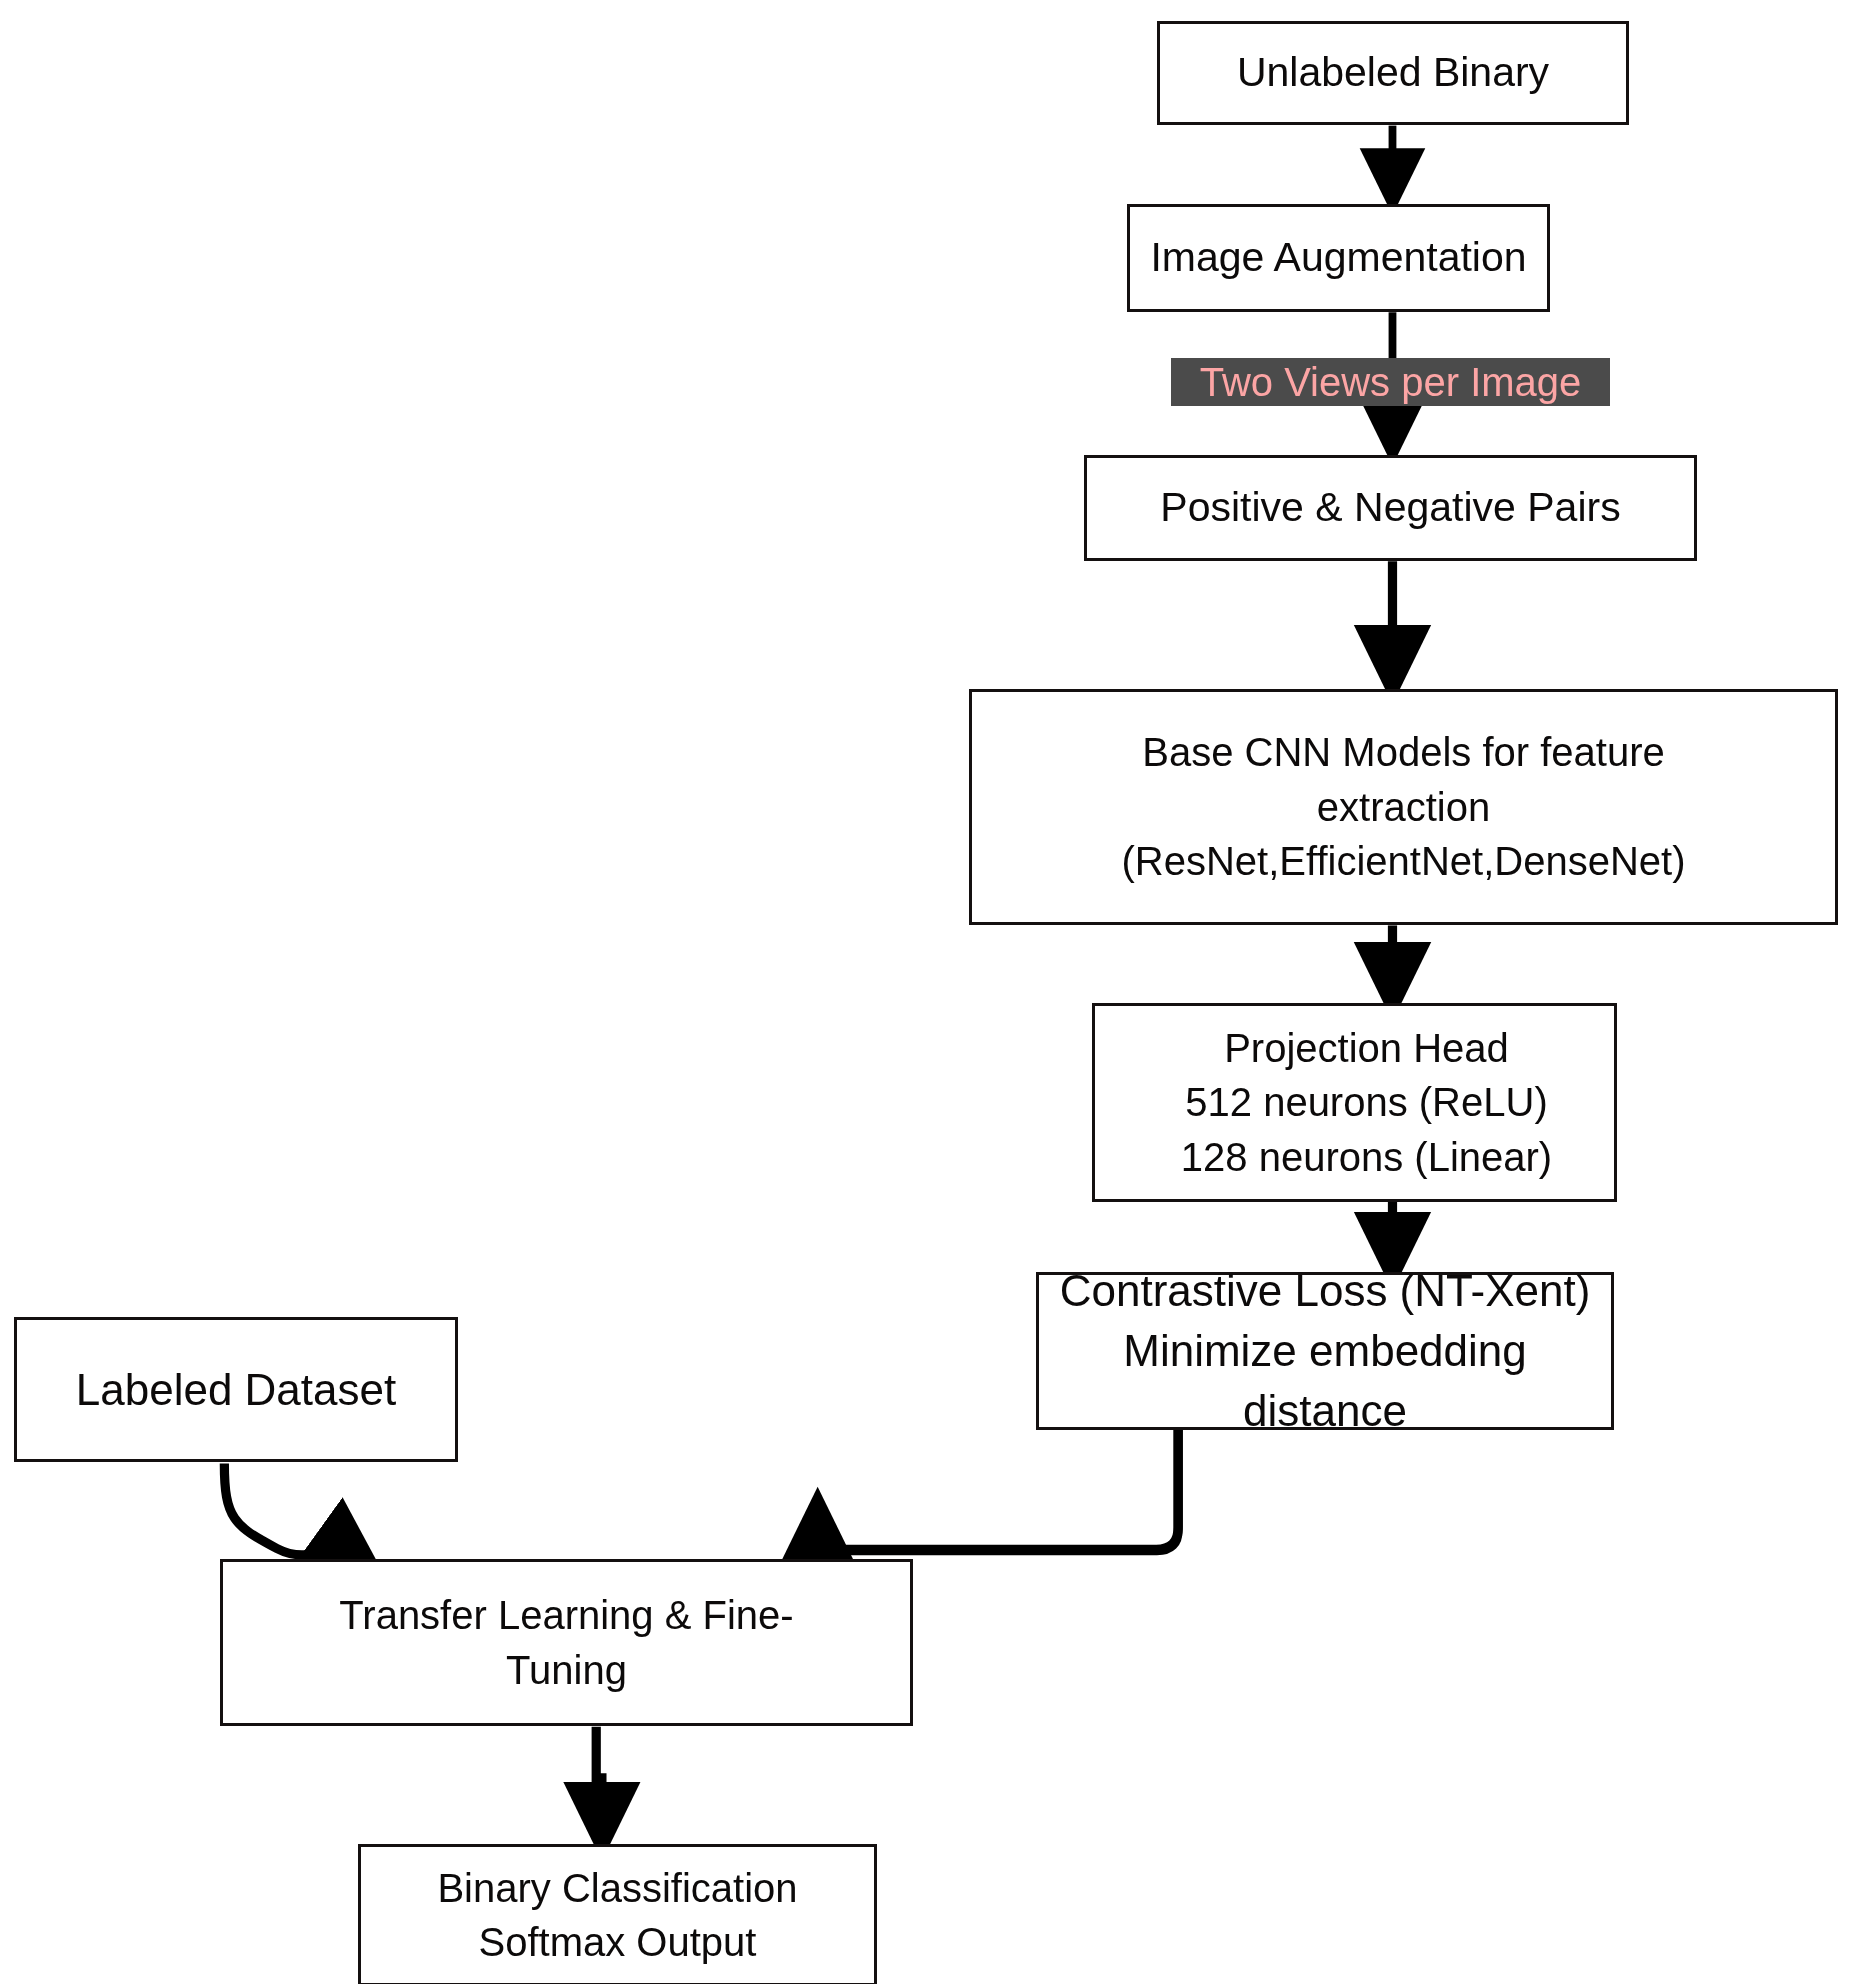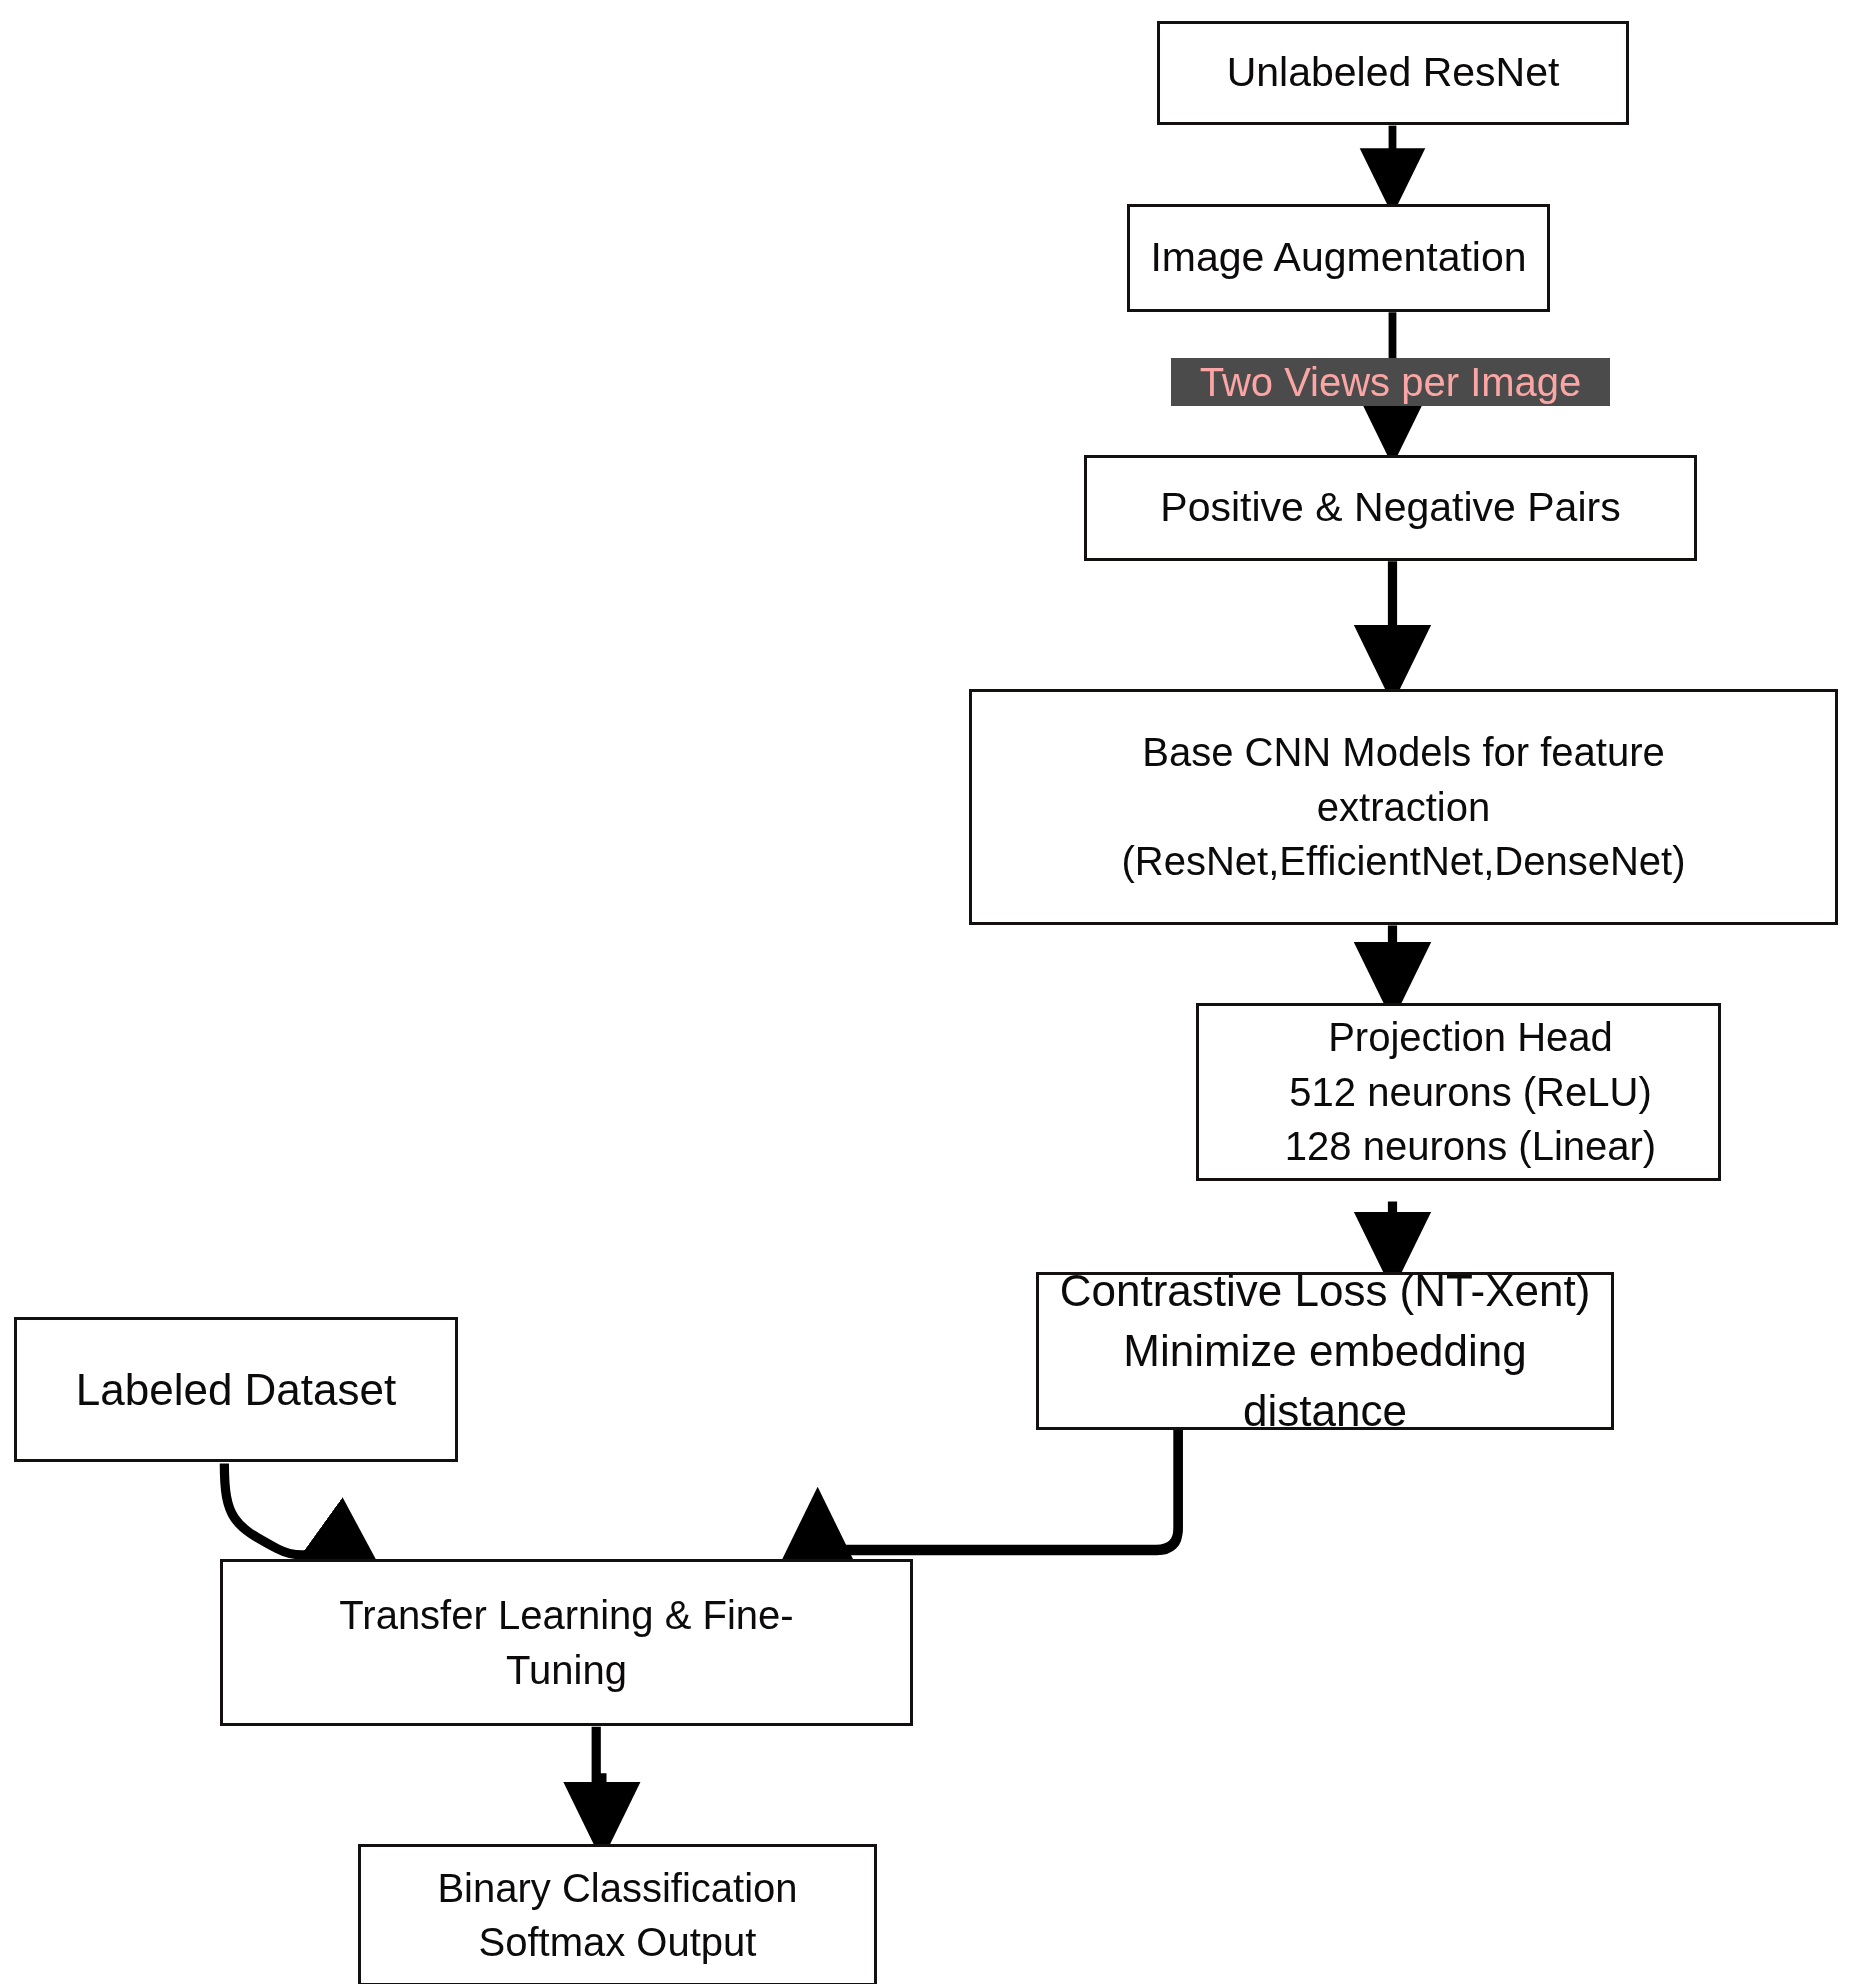--- a/index.html
+++ b/index.html
@@ -58,21 +58,21 @@
     z-index: 3;
     letter-spacing: 0px;
   }
 
   
   #n-unlabeled        { left:1157px; top:21px;   width:472px;  height:104px; font-size:41px; }
   #n-augmentation     { left:1127px; top:204px;  width:423px;  height:108px; font-size:41px; }
   #n-two-views        { left:1171px; top:358px;  width:439px;  height:48px;  font-size:40px; }
   #n-pairs            { left:1084px; top:455px;  width:613px;  height:106px; font-size:41px; }
   #n-basecnn          { left:969px; top:689px;  width:869px; height:236px; font-size:40px; }
-  #n-projection       { left:1196px; top:1003px; width:525px;  height:178px; font-size:40px;padding-left:24px; }
+  #n-projection       { left:1092px; top:1003px; width:525px;  height:199px; font-size:40px;padding-left:24px; }
   #n-contrastive      { left:1036px; top:1272px; width:578px;  height:158px; font-size:44px; }
   #n-labeled          { left:14px;   top:1317px; width:444px;  height:145px; font-size:44px; }
   #n-transfer         { left:220px;  top:1559px; width:693px; height:167px; font-size:40px; }
   #n-binary           { left:358px;  top:1844px; width:519px;  height:142px; font-size:40px; }
 </style>
 </head>
 <body>
 
 <div id="canvas">
 
@@ -112,21 +112,21 @@
     <g>
       <path d="M316,2062 C316,2140 330,2150 390,2182 C440,2208 470,2168 495,2186" stroke="#000000" stroke-width="13" fill="none" marker-end="url(#arrowhead)"></path>
     </g>
 
     <g>
       <path d="M840,2433 L840,2505 L848,2505 L848,2565" stroke="#000000" stroke-width="13" fill="none" marker-end="url(#arrowhead)"></path>
     </g>
   </svg>
 
   <div class="node" id="n-unlabeled">
-    <span class="node-text">Unlabeled ResNet</span>
+    <span class="node-text">Unlabeled Binary</span>
   </div>
 
   <div class="node" id="n-augmentation">
     <span class="node-text">Image Augmentation</span>
   </div>
 
   <div class="edge-label" id="n-two-views">
     <span class="node-text">Two Views per Image</span>
   </div>
 

